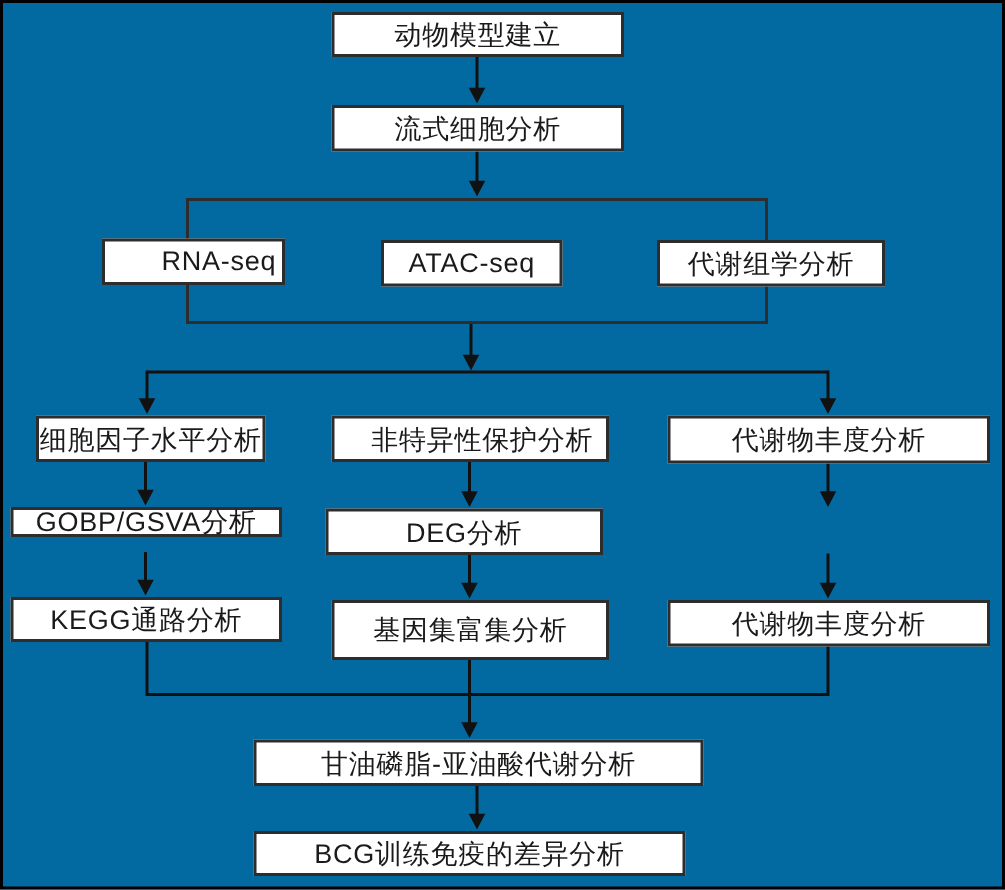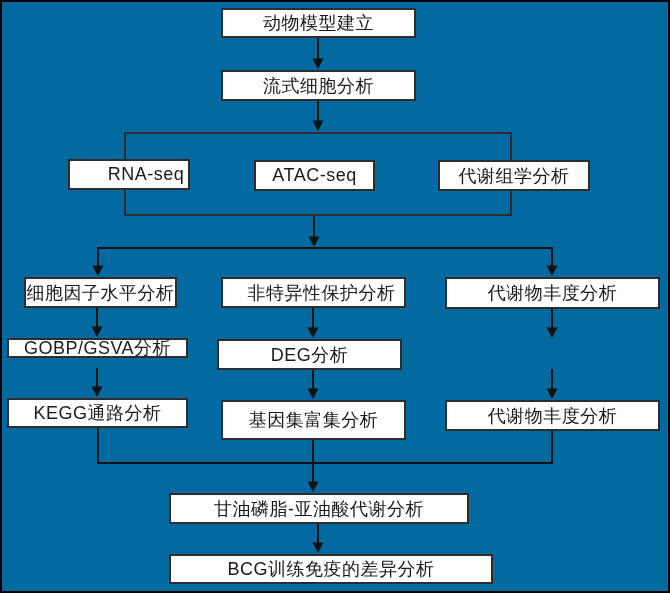--- a/index.html
+++ b/index.html
@@ -32,21 +32,21 @@
   #n-cytokine     { left:22px;   top:275px; width:153px; height:31px; }
   #n-nonspecific  { left:219px; top:275px; width:185px; height:31px;padding-left:16px; }
   #n-chromatin    { left:443px; top:275px; width:215px; height:32px; }
   #n-gobp         { left:5px;   top:336px; width:181px; height:20px; }
   #n-deg          { left:215px; top:337px; width:185px; height:31px; }
   #n-metabfeat    { left:443px; top:337px; width:215px; height:31px; }
   #n-kegg         { left:5px;   top:396px; width:181px; height:30px; }
   #n-geneset      { left:219px; top:398px; width:185px; height:40px; }
   #n-metabab      { left:443px; top:398px; width:215px; height:31px; }
   #n-glycero      { left:167px; top:491px; width:300px; height:31px; }
-  #n-bcg          { left:167px; top:552px; width:324px; height:30px; }
+  #n-bcg          { left:167px; top:552px; width:288px; height:30px; }
 </style>
 </head>
 <body>
 
 <div class="frame">
 
   <div class="group" id="g-omics"></div>
 
   <div class="node" id="n-animal">动物模型建立</div>
   <div class="node" id="n-flow">流式细胞分析</div>

